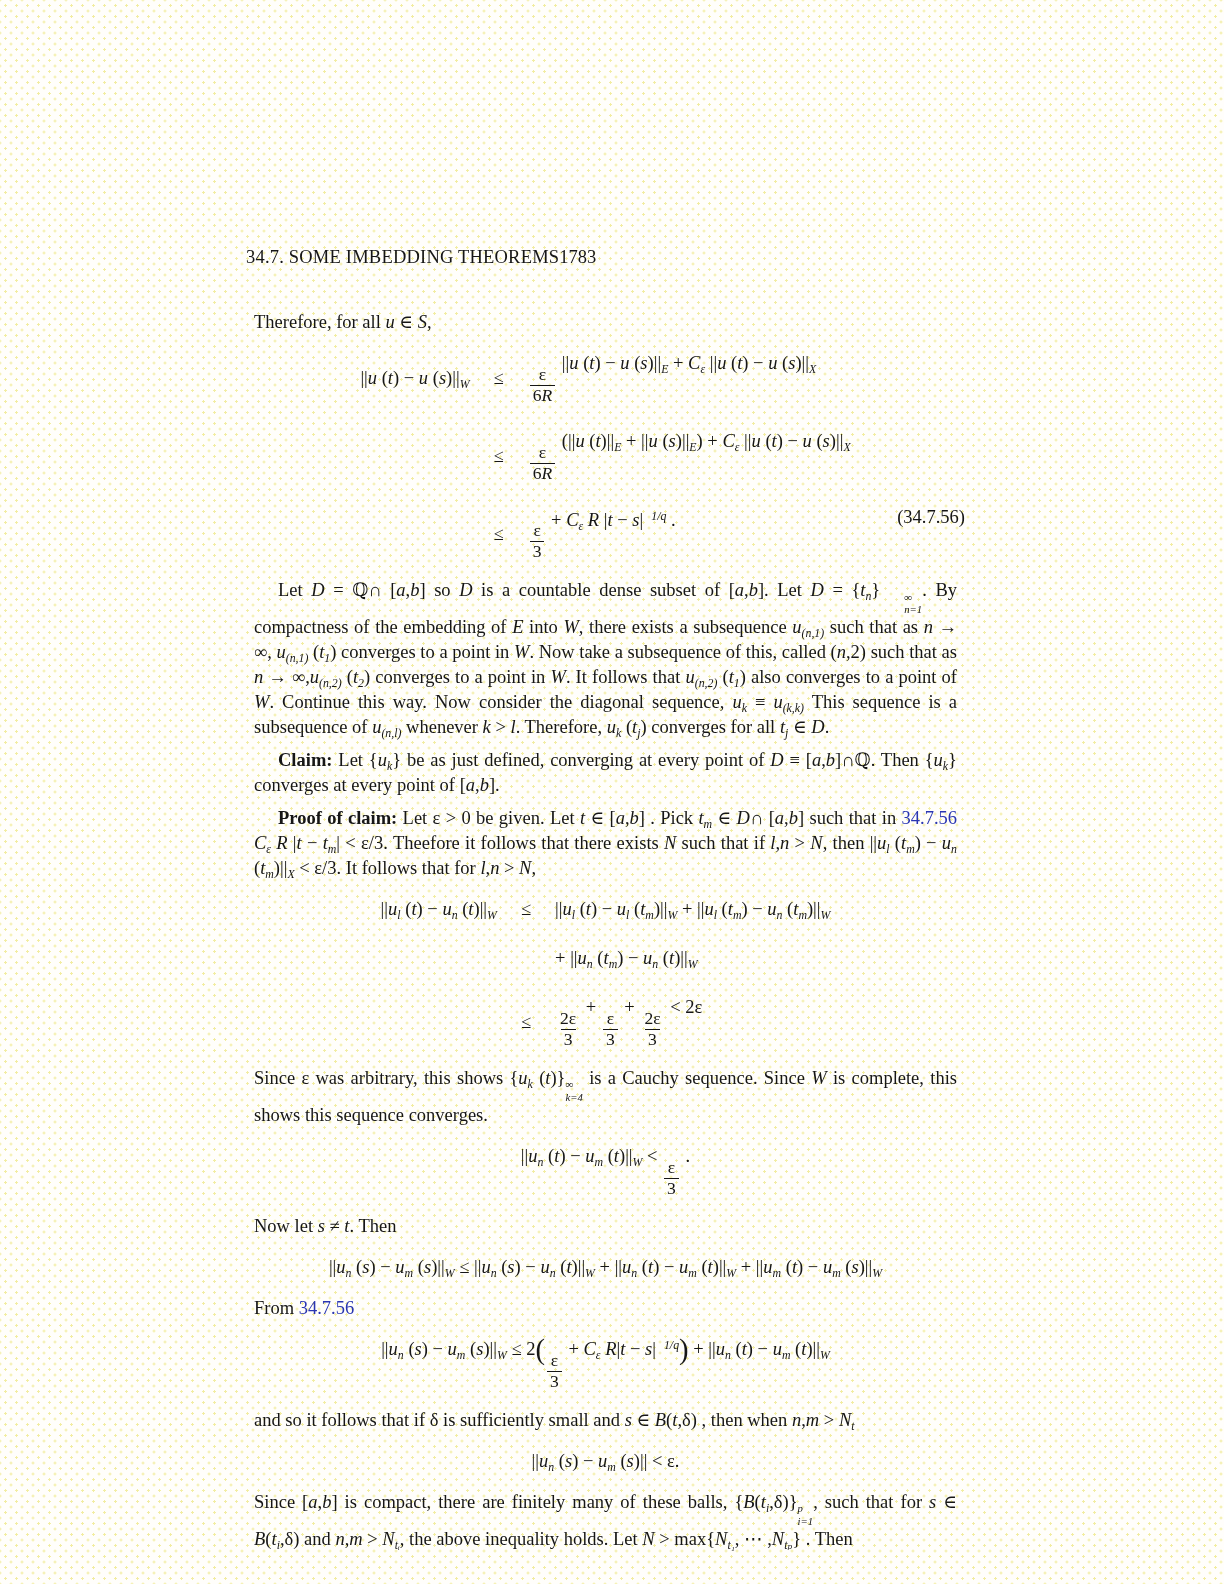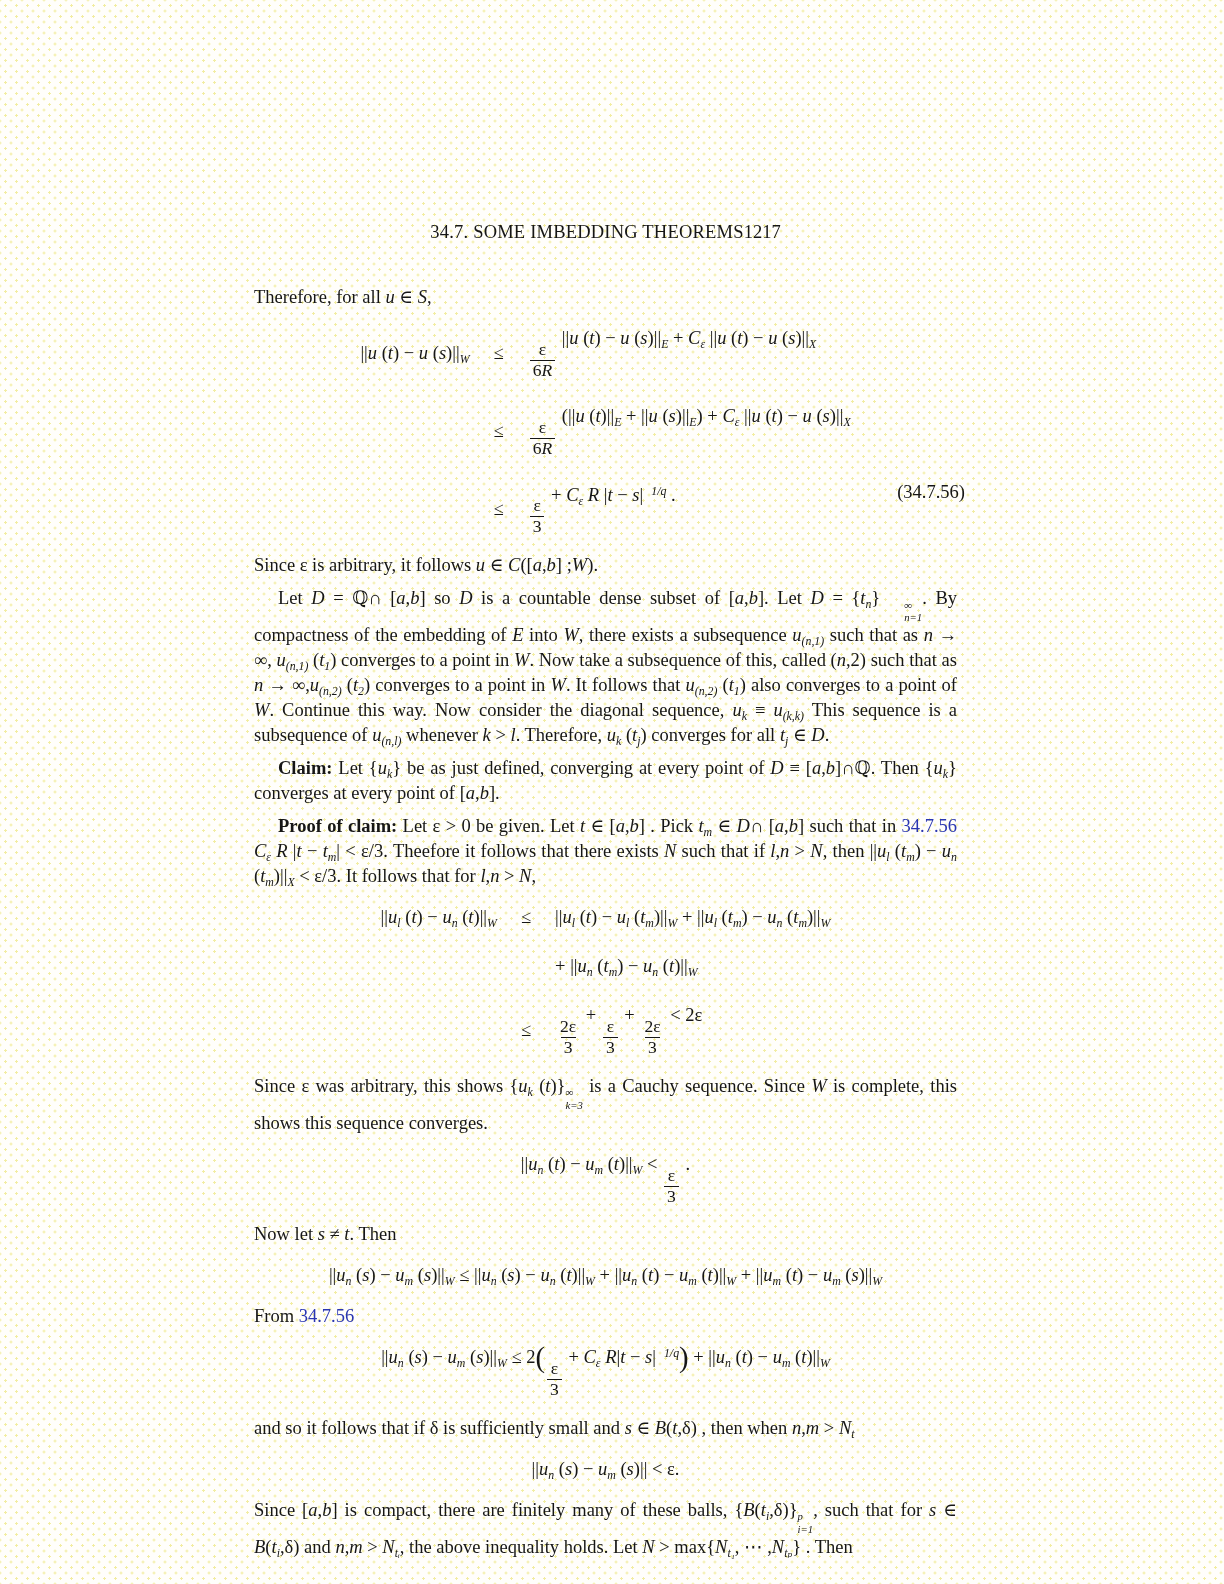--- a/index.html
+++ b/index.html
@@ -17,21 +17,21 @@
     background-image:
       radial-gradient(circle, var(--dot) 1.2px, rgba(0,0,0,0) 1.3px),
       radial-gradient(circle, var(--dot) 1.2px, rgba(0,0,0,0) 1.3px);
     background-size:11px 11px;
     background-position:0 0, 5.5px 5.5px;
     font-family:"Liberation Serif","DejaVu Serif",serif;
     font-size:18.5px;
     line-height:25px;
   }
   .page{padding:220px 259px 40px 246px;}
-  .runhead{display:flex;justify-content:center;align-items:baseline;margin-bottom:40px;}
+  .runhead{display:flex;justify-content:flex-start;align-items:baseline;margin-bottom:40px;margin-top:25px;}
   .runhead .sec{letter-spacing:.2px;}
   p.body{margin:8px;text-align:justify;}
   p.indent{text-indent:24px;}
   em{font-style:italic;}
   strong{font-weight:bold;}
   sub,sup{font-size:64%;line-height:0;font-style:italic;}
   sub{vertical-align:-0.3em;}
   sup{vertical-align:0.5em;padding-left:8px;}
   .link{color:var(--link);cursor:pointer;}
   .frac{display:inline-flex;flex-direction:column;align-items:center;vertical-align:-0.62em;line-height:1.12;margin:0 2px;font-size:0.95em;}
@@ -49,21 +49,21 @@
   .ctr{text-align:center;}
   .sp1{margin-top:16px;}
 </style>
 </head>
 <body>
 
 <div class="page">
 
   <div class="runhead">
     <span class="sec">34.7.  SOME IMBEDDING THEOREMS</span>
-    <span class="pg">1217</span>
+    <span class="pg">1783</span>
   </div>
 
   <p class="body">Therefore, for all <em>u</em> ∈ <em>S</em>,</p>
 
   <div class="eq eqblock">
     <div class="eqgrid">
       <span class="lhs">||<em>u</em> (<em>t</em>) − <em>u</em> (<em>s</em>)||<sub>W</sub></span>
       <span class="rel">≤</span>
       <span class="rhs"><span class="frac">
             <span class="num">ε</span>
@@ -78,21 +78,20 @@
       <span class="lhs"></span>
       <span class="rel">≤</span>
       <span class="rhs"><span class="frac">
             <span class="num">ε</span>
             <span class="den">3</span>
           </span> + <em>C</em><sub>ε</sub> <em>R</em> |<em>t</em> − <em>s</em>|<sup>1/q</sup> .</span>
     </div>
     <span class="eqnum">(34.7.56)</span>
   </div>
 
-  <p class="body">Since ε is arbitrary, it follows <em>u</em> ∈ <em>C</em>([<em>a</em>,<em>b</em>] ;<em>W</em>).</p>
   <p class="body indent">Let <em>D</em> = ℚ∩ [<em>a</em>,<em>b</em>] so <em>D</em> is a countable dense subset of [<em>a</em>,<em>b</em>]. Let <em>D</em> = {<em>t</em><sub>n</sub>}<span class="stack">
         <span>∞</span>
         <span>n=1</span>
       </span>.  By compactness of the embedding of <em>E</em> into <em>W</em>, there exists a subsequence <em>u</em><sub>(n,1)</sub> such that as <em>n</em> → ∞, <em>u</em><sub>(n,1)</sub> (<em>t</em><sub>1</sub>) converges to a point in <em>W</em>. Now take a subsequence of this, called (<em>n</em>,2) such that as <em>n</em> → ∞,<em>u</em><sub>(n,2)</sub> (<em>t</em><sub>2</sub>) converges to a point in <em>W</em>. It follows that <em>u</em><sub>(n,2)</sub> (<em>t</em><sub>1</sub>) also converges to a point of <em>W</em>. Continue this way.  Now consider the diagonal sequence, <em>u</em><sub>k</sub> ≡ <em>u</em><sub>(k,k)</sub> This sequence is a subsequence of <em>u</em><sub>(n,l)</sub> whenever <em>k</em> &gt; <em>l</em>. Therefore, <em>u</em><sub>k</sub> (<em>t</em><sub>j</sub>) converges for all <em>t</em><sub>j</sub> ∈ <em>D</em>.</p>
   <p class="body indent"><strong>Claim:</strong> Let {<em>u</em><sub>k</sub>} be as just defined, converging at every point of <em>D</em> ≡ [<em>a</em>,<em>b</em>]∩ℚ. Then {<em>u</em><sub>k</sub>} converges at every point of [<em>a</em>,<em>b</em>].</p>
   <p class="body indent"><strong>Proof of claim:</strong>  Let ε &gt; 0 be given.  Let <em>t</em> ∈ [<em>a</em>,<em>b</em>] . Pick <em>t</em><sub>m</sub> ∈ <em>D</em>∩ [<em>a</em>,<em>b</em>] such that in <span class="link">34.7.56</span> <em>C</em><sub>ε</sub> <em>R</em> |<em>t</em> − <em>t</em><sub>m</sub>| &lt; ε/3. Theefore it follows that there exists <em>N</em> such that if <em>l</em>,<em>n</em> &gt; <em>N</em>, then ||<em>u</em><sub>l</sub> (<em>t</em><sub>m</sub>) − <em>u</em><sub>n</sub> (<em>t</em><sub>m</sub>)||<sub>X</sub> &lt; ε/3. It follows that for <em>l</em>,<em>n</em> &gt; <em>N</em>,</p>
 
   <div class="eq eqblock">
     <div class="eqgrid">
       <span class="lhs">||<em>u</em><sub>l</sub> (<em>t</em>) − <em>u</em><sub>n</sub> (<em>t</em>)||<sub>W</sub></span>
@@ -111,21 +110,21 @@
             <span class="den">3</span>
           </span> + <span class="frac">
             <span class="num">2ε</span>
             <span class="den">3</span>
           </span> &lt; 2ε</span>
     </div>
   </div>
 
   <p class="body">Since ε was arbitrary, this shows {<em>u</em><sub>k</sub> (<em>t</em>)}<span class="stack">
         <span>∞</span>
-        <span>k=3</span>
+        <span>k=4</span>
       </span> is a Cauchy sequence.  Since <em>W</em> is complete, this shows this sequence converges.</p>
 
   <div class="eq ctr">||<em>u</em><sub>n</sub> (<em>t</em>) − <em>u</em><sub>m</sub> (<em>t</em>)||<sub>W</sub> &lt; <span class="frac">
         <span class="num">ε</span>
         <span class="den">3</span>
       </span> .</div>
 
   <p class="body sp1">Now let <em>s</em> ≠ <em>t</em>. Then</p>
 
   <div class="eq ctr">||<em>u</em><sub>n</sub> (<em>s</em>) − <em>u</em><sub>m</sub> (<em>s</em>)||<sub>W</sub> ≤ ||<em>u</em><sub>n</sub> (<em>s</em>) − <em>u</em><sub>n</sub> (<em>t</em>)||<sub>W</sub> + ||<em>u</em><sub>n</sub> (<em>t</em>) − <em>u</em><sub>m</sub> (<em>t</em>)||<sub>W</sub> + ||<em>u</em><sub>m</sub> (<em>t</em>) − <em>u</em><sub>m</sub> (<em>s</em>)||<sub>W</sub></div>

